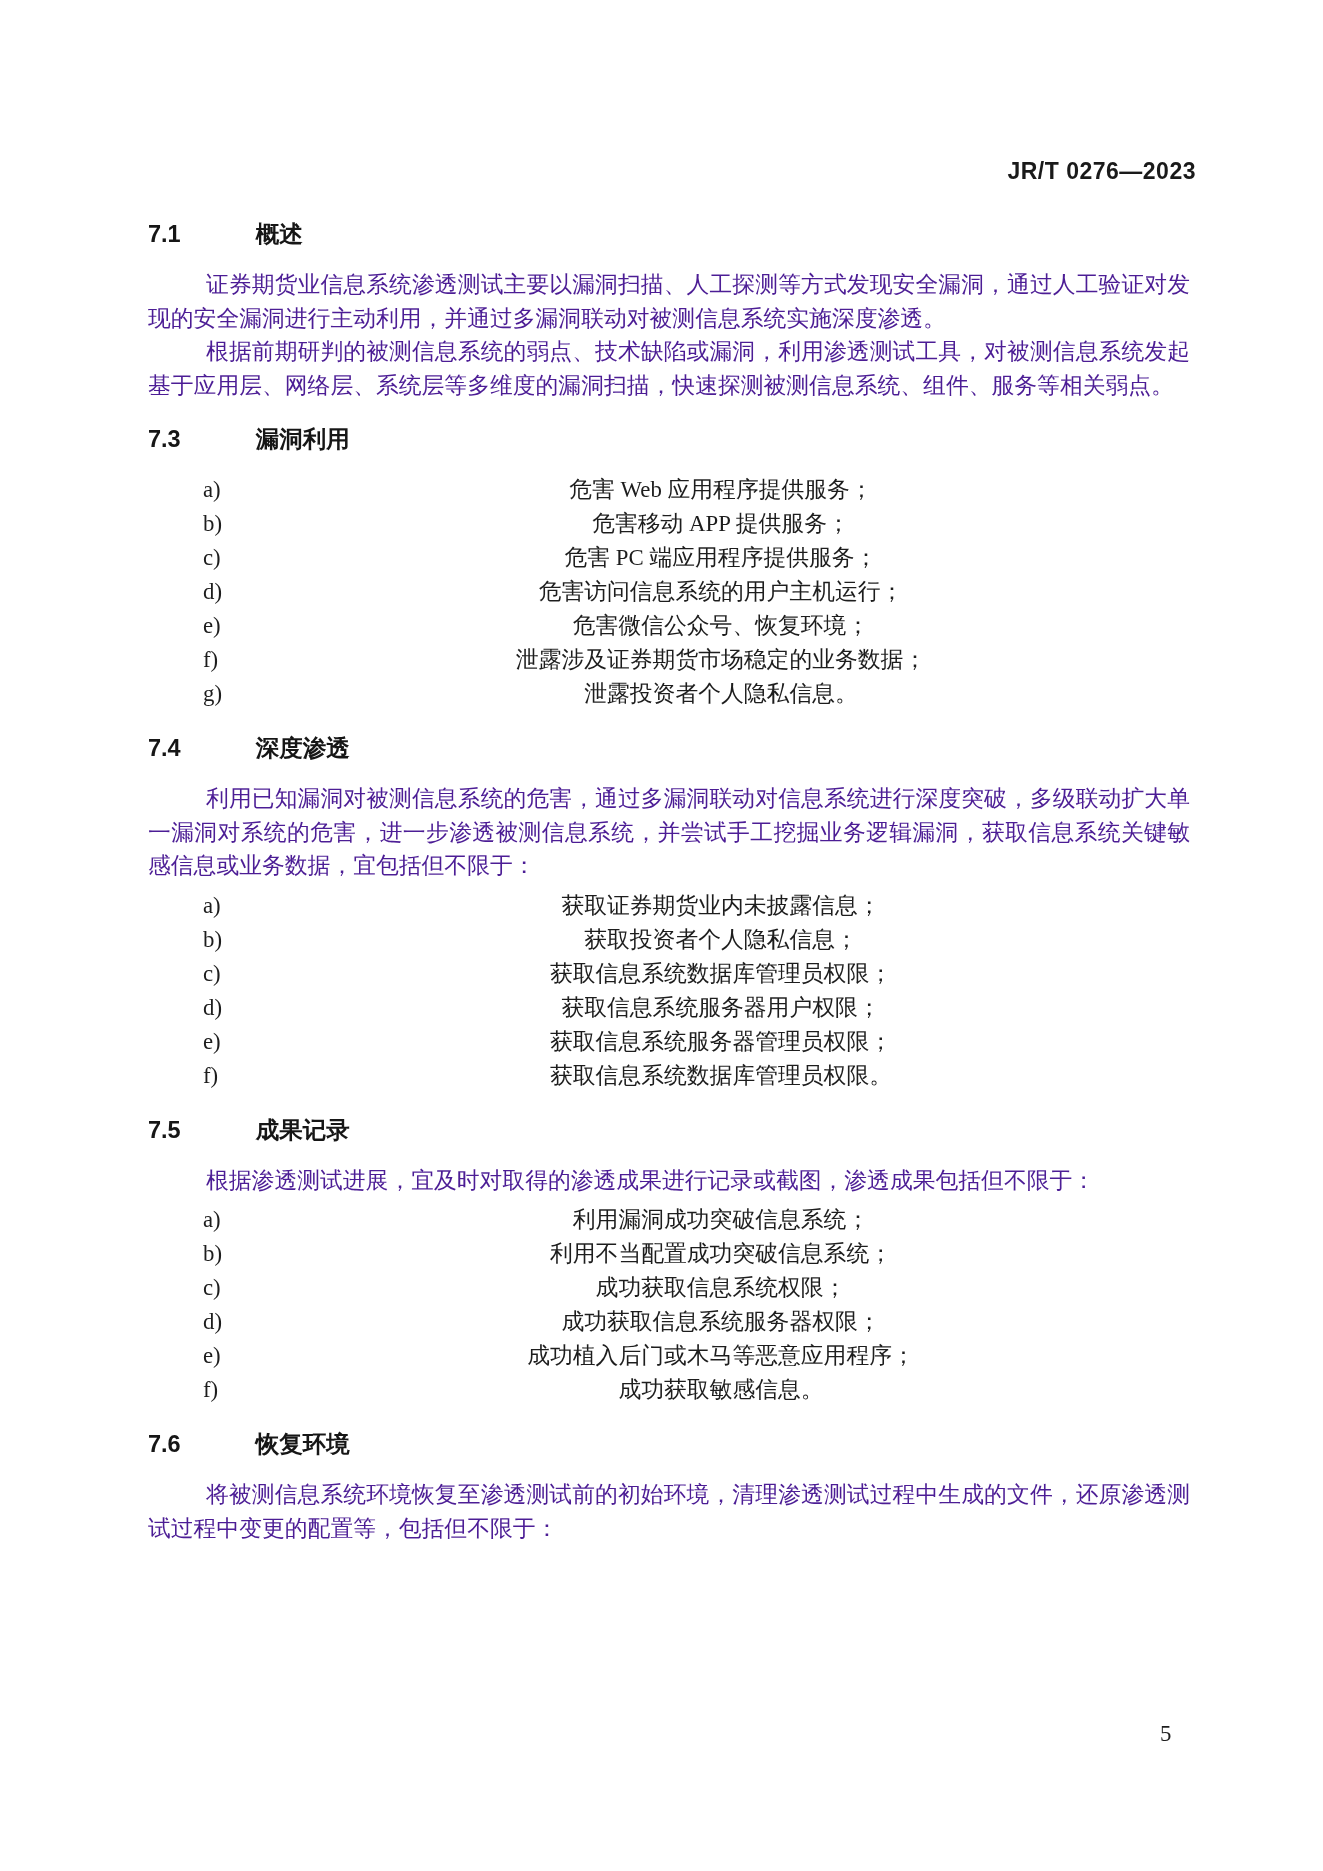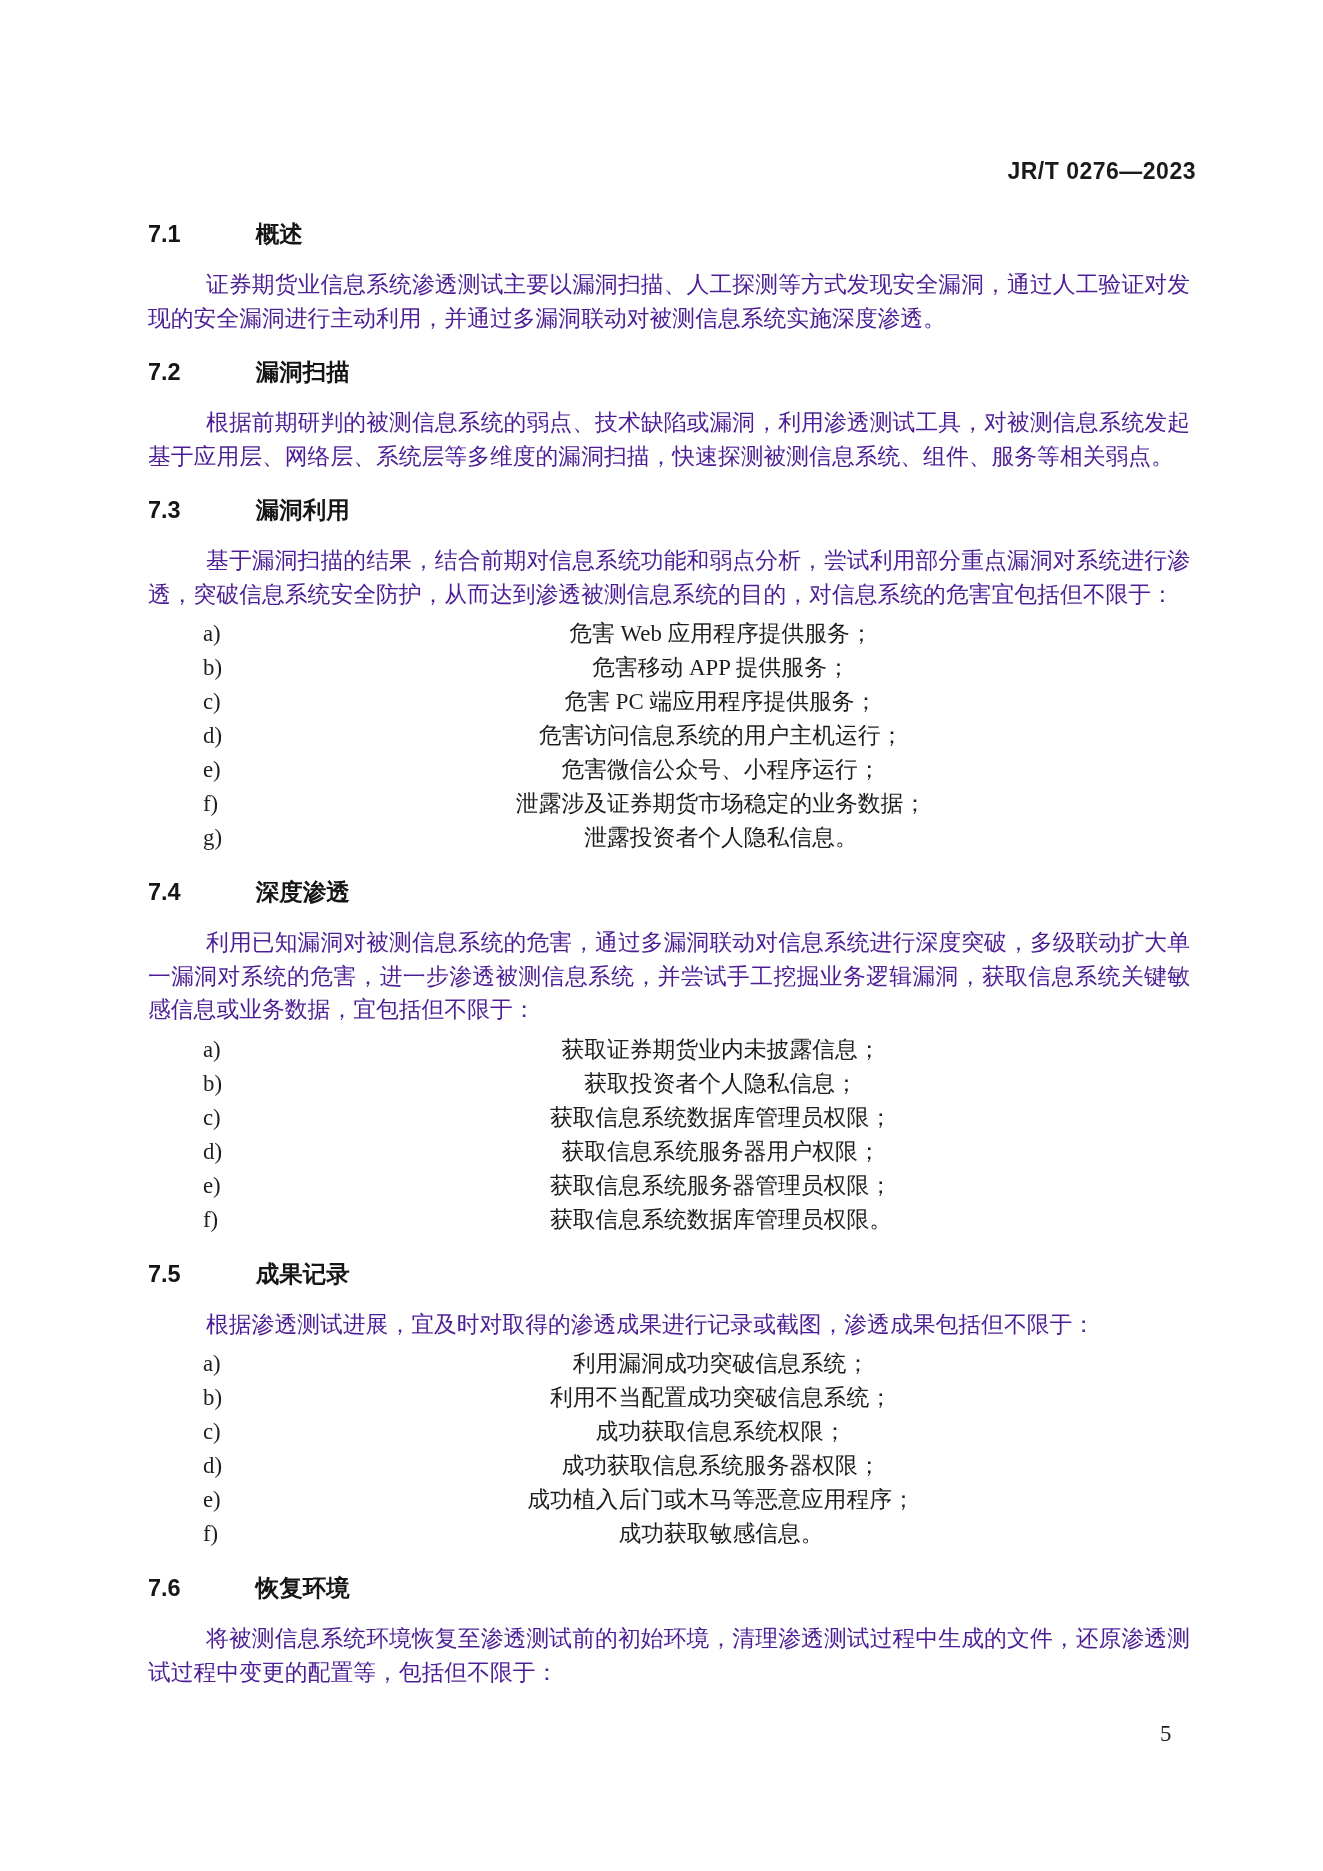--- a/index.html
+++ b/index.html
@@ -94,52 +94,47 @@
 
   <main class="content" id="content">
       <section class="sec">
         <h2 class="sec-h">
           <span class="sec-num">7.1</span>
           <span class="sec-title">概述</span>
         </h2>
         <p class="body-p">证券期货业信息系统渗透测试主要以漏洞扫描、人工探测等方式发现安全漏洞，通过人工验证对发现的安全漏洞进行主动利用，并通过多漏洞联动对被测信息系统实施深度渗透。</p>
       </section>
       <section class="sec">
-        <h2 class="sec-h">
-          <span class="sec-num">7.2</span>
-          <span class="sec-title">漏洞扫描</span>
-        </h2>
         <p class="body-p">根据前期研判的被测信息系统的弱点、技术缺陷或漏洞，利用渗透测试工具，对被测信息系统发起基于应用层、网络层、系统层等多维度的漏洞扫描，快速探测被测信息系统、组件、服务等相关弱点。</p>
       </section>
       <section class="sec">
         <h2 class="sec-h">
           <span class="sec-num">7.3</span>
           <span class="sec-title">漏洞利用</span>
         </h2>
-        <p class="body-p">基于漏洞扫描的结果，结合前期对信息系统功能和弱点分析，尝试利用部分重点漏洞对系统进行渗透，突破信息系统安全防护，从而达到渗透被测信息系统的目的，对信息系统的危害宜包括但不限于：</p>
         <ol class="item-list">
           <li class="item">
             <span class="item-marker">a)</span>
             <span class="item-text">危害 Web 应用程序提供服务；</span>
           </li>
           <li class="item">
             <span class="item-marker">b)</span>
             <span class="item-text">危害移动 APP 提供服务；</span>
           </li>
           <li class="item">
             <span class="item-marker">c)</span>
             <span class="item-text">危害 PC 端应用程序提供服务；</span>
           </li>
           <li class="item">
             <span class="item-marker">d)</span>
             <span class="item-text">危害访问信息系统的用户主机运行；</span>
           </li>
           <li class="item">
             <span class="item-marker">e)</span>
-            <span class="item-text">危害微信公众号、小程序运行；</span>
+            <span class="item-text">危害微信公众号、恢复环境；</span>
           </li>
           <li class="item">
             <span class="item-marker">f)</span>
             <span class="item-text">泄露涉及证券期货市场稳定的业务数据；</span>
           </li>
           <li class="item">
             <span class="item-marker">g)</span>
             <span class="item-text">泄露投资者个人隐私信息。</span>
           </li>
         </ol>

